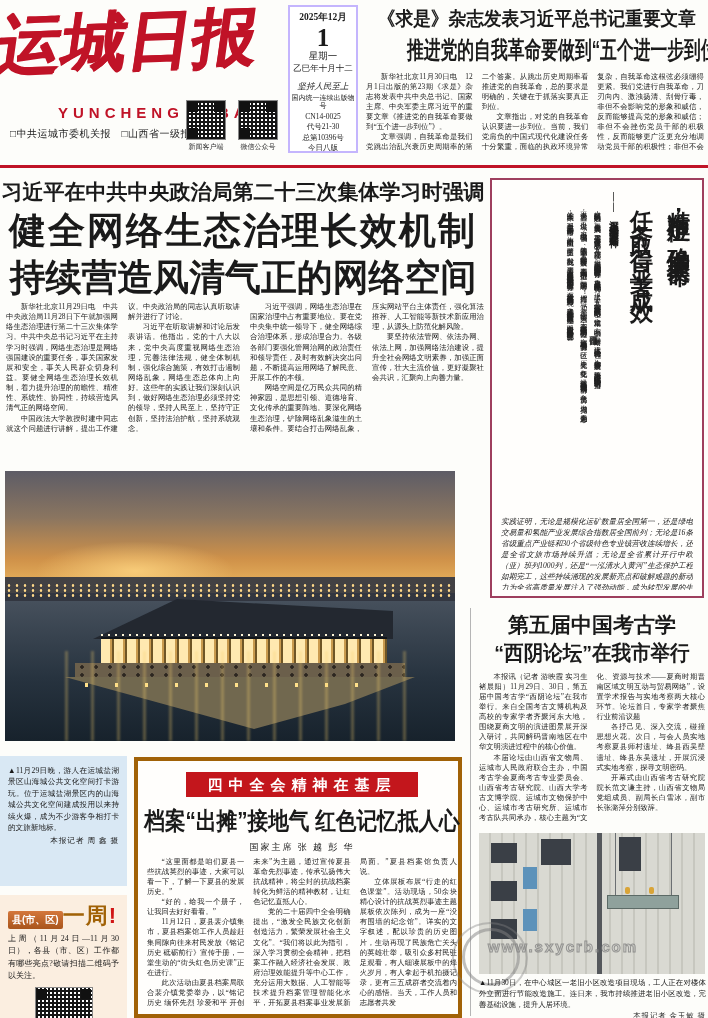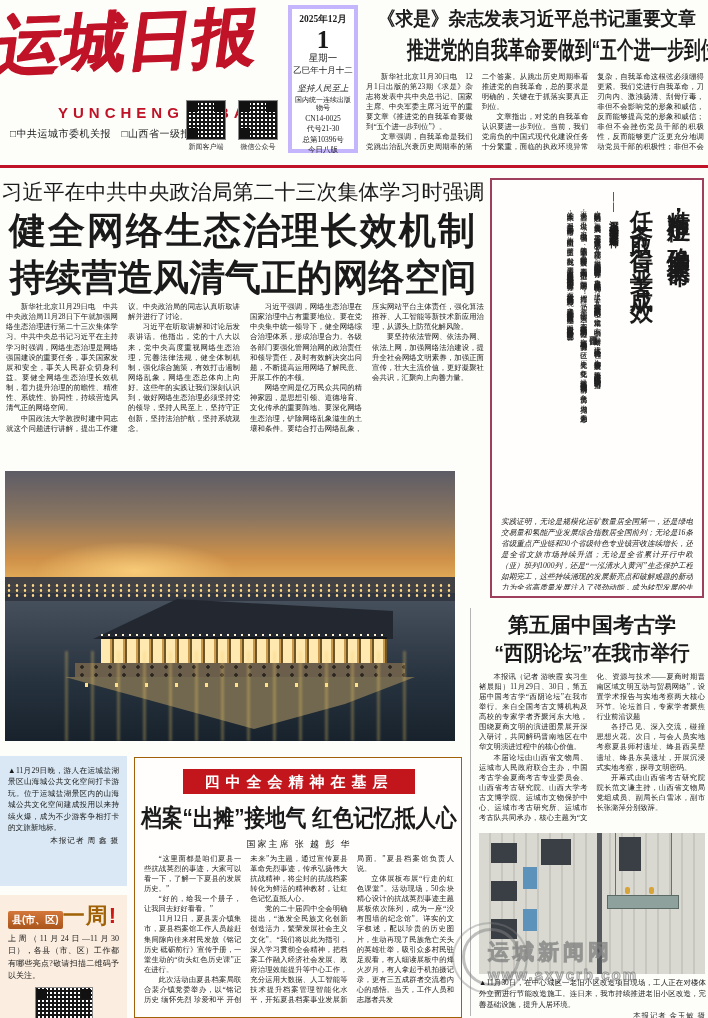--- a/index.html
+++ b/index.html
@@ -20,21 +20,21 @@
   .qr{background:
       linear-gradient(#111,#111) 1px 1px/10px 10px no-repeat,
       linear-gradient(#111,#111) calc(100% - 1px) 1px/10px 10px no-repeat,
       linear-gradient(#111,#111) 1px calc(100% - 1px)/10px 10px no-repeat,
       repeating-linear-gradient(0deg,#161616 0 2px,rgba(255,255,255,0) 2px 4px),
       repeating-linear-gradient(90deg,#161616 0 2px,#fff 2px 4px);
       border:1px solid #888;}
   .qr-label{font-size:7px;color:#333;text-align:center;width:44px;}
 
   
-  .datebox{left:288px;top:5px;width:70px;height:148px;border:4px solid #c4b5fd;background:#fff;
+  .datebox{left:288px;top:5px;width:70px;height:148px;border:2px solid #c4b5fd;background:#fff;
       text-align:center;padding-top:5px;line-height:1.25;}
   .db-month{font-size:9.5px;font-weight:bold;}
   .db-day{font-size:25px;font-weight:bold;line-height:1.1;}
   .db-week{font-size:9.5px;text-align:center;}
   .db-lunar{font-size:8.5px;}
   .db-pub{font-size:8.5px;margin-top:7px;font-style:italic;}
   .db-s{font-size:7px;margin-top:2px;}
   .db-s2{font-size:7.5px;margin-top:1px;}
 
   
@@ -42,21 +42,21 @@
       transform:scaleX(.93);transform-origin:center;}
   .qs-head{left:352px;top:34px;width:366px;text-align:center;font-weight:900;font-size:24px;white-space:nowrap;
       transform:scaleX(.70);transform-origin:center;letter-spacing:0;}
   .qs-body{left:366px;top:72px;width:338px;height:88px;overflow:hidden;
       column-count:3;column-gap:9px;font-size:7.4px;line-height:1.36;}
   .qs-body p,.colbody p{margin:0;text-indent:2em;}
 
   .redrule{left:0;top:165px;width:708px;height:3px;background:#c01327;}
 
   
-  .ms-kicker{left:0;top:178px;width:486px;text-align:center;font-weight:normal;font-size:21px;white-space:nowrap;}
+  .ms-kicker{left:0;top:178px;width:486px;text-align:center;font-weight:bold;font-size:21px;white-space:nowrap;}
   .ms-h1{left:0;top:206px;width:486px;text-align:center;font-weight:900;font-size:37px;letter-spacing:2px;white-space:nowrap;}
   .ms-h2{left:0;top:253px;width:486px;text-align:center;font-weight:900;font-size:37px;letter-spacing:0;white-space:nowrap;
       transform:scaleX(.97);transform-origin:center;}
   .ms-body{left:6px;top:302px;width:478px;height:166px;overflow:hidden;
       column-count:4;column-gap:10px;font-size:7.4px;line-height:1.37;}
 
   
   .edbox{left:490px;top:178px;width:214px;height:420px;border:2px solid #9e3f5e;background:#fffefc;}
   .ed-titles{position:absolute;top:12px;right:8px;height:318px;}
   .ed-t1{display:block;font-size:23px;font-weight:bold;letter-spacing:3px;margin-left:6px;}
@@ -105,21 +105,21 @@
   .weekbox{left:0;top:895px;width:127px;height:123px;background:#fbeee0;padding:6px 8px;}
   .wk-logo{position:relative;height:30px;margin-bottom:2px;}
   .wk-badge{display:inline-block;background:linear-gradient(180deg,#d4773b,#a9551c);color:#fff;
       font-size:10px;font-weight:bold;padding:2px 4px;border-radius:2px;}
   .wk-word{font-size:22px;font-weight:900;color:#a16207;letter-spacing:1px;}
   .wk-bang{font-size:22px;font-weight:900;color:#d01515;}
   .wk-text{font-size:8px;line-height:1.55;}
   .wk-qr{width:58px;height:58px;margin:4px auto 0;}
 
   
-  .gbox{left:134px;top:757px;width:328px;height:261px;border:1px solid #a16207;background:#fffefc;}
+  .gbox{left:134px;top:757px;width:328px;height:261px;border:4px solid #a16207;background:#fffefc;}
   .g-banner{position:absolute;left:48px;top:11px;width:232px;height:25px;background:#c3161c;color:#fff;
       text-align:center;font-weight:bold;font-size:15px;letter-spacing:6px;line-height:25px;}
   .g-head{position:absolute;left:-20px;top:44px;width:368px;text-align:center;font-weight:900;font-size:24px;
       white-space:nowrap;transform:scaleX(.86);transform-origin:center;}
   .g-byline{position:absolute;left:0;top:80px;width:328px;text-align:center;font-size:9px;letter-spacing:2px;}
   .g-body{position:absolute;left:9px;top:96px;width:310px;height:157px;overflow:hidden;
       column-count:3;column-gap:9px;font-size:7.3px;line-height:1.38;}
 
   
   .vline{left:470px;top:608px;width:1px;height:408px;background:#b5b5b5;}
@@ -284,21 +284,20 @@
     <div class="b-cable" style="left:136px;height:62px;"></div>
     <div class="b-cable" style="left:192px;height:62px;"></div>
     <div class="b-platform"></div>
     <div class="b-worker" style="left:146px;top:54px;"></div>
     <div class="b-worker" style="left:170px;top:54px;"></div>
   </div>
 
   <div class="abs wm sans">
     <div class="wm-circle2"></div>
     <div class="wm-circle"></div>
-    <div class="wm-name">运城新闻网</div>
     <div class="wm-url">www.sxycrb.com</div>
   </div>
 
   <div class="abs renocap just">
     <span>▲11月30日，在中心城区一老旧小区改造项目现场，工人正在对楼体外立面进行节能改造施工。连日来，我市持续推进老旧小区改造，完善基础设施，提升人居环境。</span>
     <div class="credit">本报记者 金玉敏 摄</div>
   </div>
 
 </div>
 

